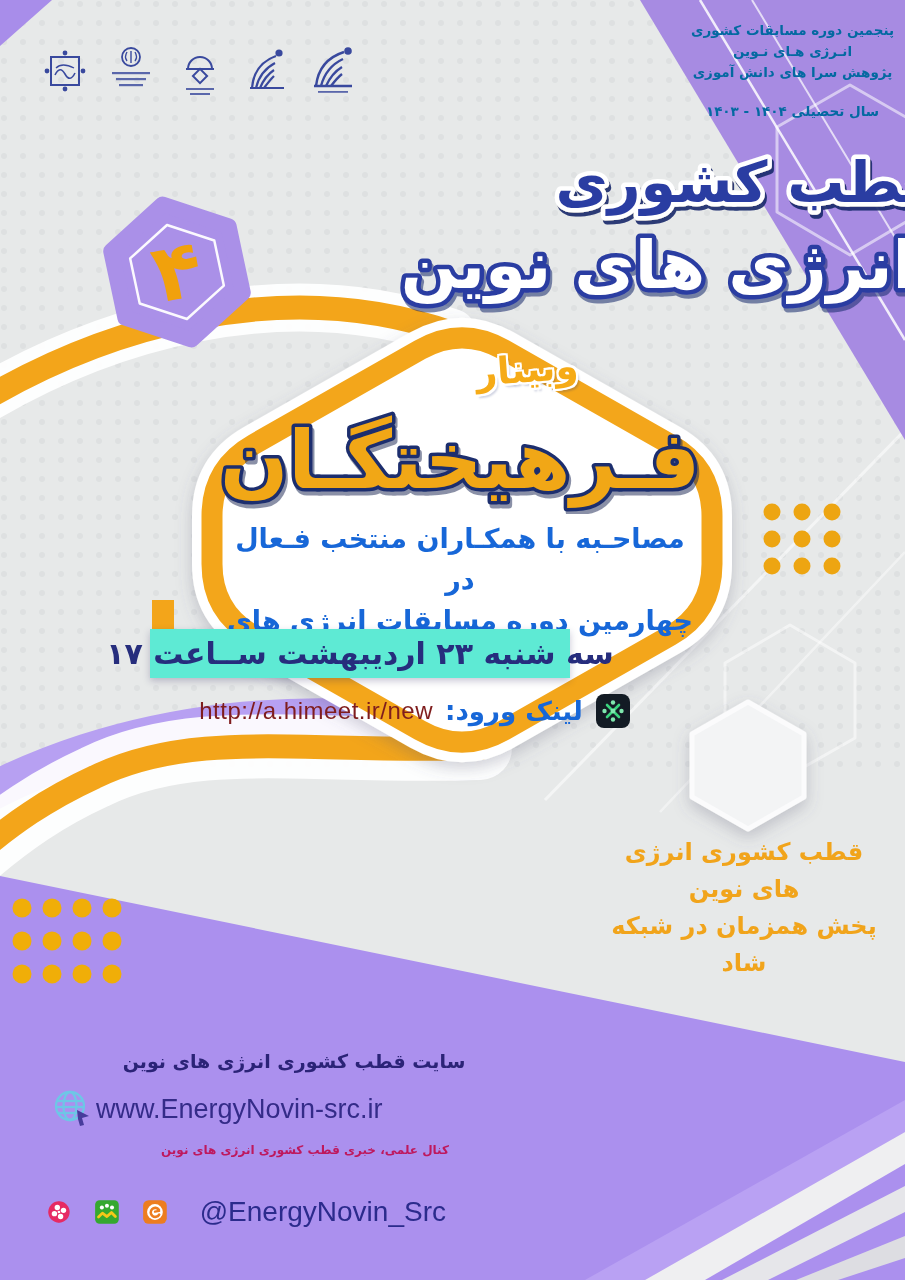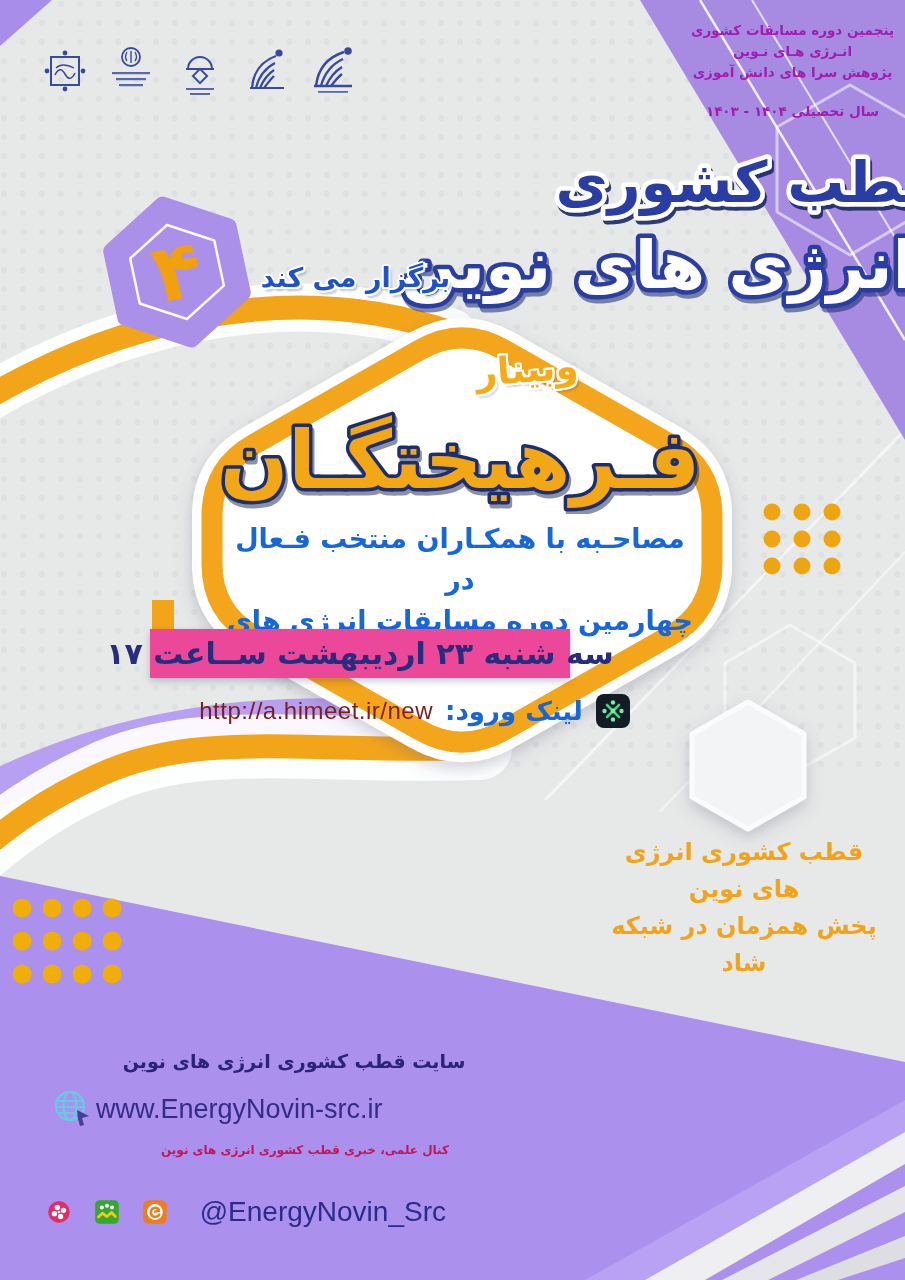--- a/index.html
+++ b/index.html
@@ -6,21 +6,21 @@
   .poster{
     position:relative;width:905px;height:1280px;overflow:hidden;
     background:#e7e9e9;font-family:"DejaVu Sans",sans-serif;
   }
   .abs{position:absolute;}
   svg text{font-family:"DejaVu Sans",sans-serif;font-weight:bold;}
 
   
   .logos-row{left:38px;top:38px;width:270px;height:66px;display:flex;gap:8px;align-items:center;}
   .logos-row svg{flex:0 0 auto;}
-  .comp-info{top:20px;right:10px;width:205px;text-align:center;color:#a21caf;
+  .comp-info{top:20px;right:10px;width:205px;text-align:center;color:#0369a1;
     font-size:13.5px;font-weight:bold;line-height:21px;direction:rtl;}
   .comp-info div{white-space:nowrap;}
 
   
   .title-svg{left:380px;top:126px;}
   .organizes{left:248px;top:262px;width:215px;text-align:center;direction:rtl;
     color:#1d52cc;font-size:27px;font-weight:bold;
     text-shadow:2px 0 0 #fff,-2px 0 0 #fff,0 2px 0 #fff,0 -2px 0 #fff,
       1.5px 1.5px 0 #fff,-1.5px 1.5px 0 #fff,1.5px -1.5px 0 #fff,-1.5px -1.5px 0 #fff,
       3px 4px 2px rgba(27,42,110,.25);}
@@ -29,21 +29,21 @@
 
   
   .kicker{left:437px;top:348px;width:180px;text-align:center;direction:rtl;
     color:#f6ab17;font-size:37px;font-weight:bold;transform:rotate(-4deg);
     text-shadow:2px 0 0 #fff,-2px 0 0 #fff,0 2px 0 #fff,0 -2px 0 #fff,
       2px 2px 0 #fff,-2px 2px 0 #fff,2px -2px 0 #fff,-2px -2px 0 #fff,
       3px 4px 2px rgba(27,42,110,.2);}
   .event-name-svg{left:215px;top:394px;}
   .desc{left:225px;top:518px;width:470px;text-align:center;direction:rtl;
     color:#1767d8;font-size:27px;font-weight:bold;line-height:41px;}
-  .date-banner{left:150px;top:629px;width:420px;height:49px;background:#ec4899;
+  .date-banner{left:150px;top:629px;width:420px;height:49px;background:#5eead4;
     box-shadow:0 3px 7px rgba(40,30,90,.25);display:flex;align-items:center;justify-content:center;}
   .date-banner span{direction:rtl;color:#262d7d;font-size:30px;font-weight:bold;white-space:nowrap;}
   .link-row{left:175px;top:688px;width:480px;height:46px;display:flex;flex-direction:row;
     direction:rtl;align-items:center;justify-content:center;gap:12px;}
   .link-label{color:#1767d8;font-size:26px;font-weight:bold;white-space:nowrap;}
   .link-url{direction:ltr;font-family:Liberation Sans, sans-serif;font-size:24px;color:#7f1d1d;
     letter-spacing:.5px;white-space:nowrap;}
 
   
   .broadcast{left:598px;top:834px;width:292px;text-align:center;direction:rtl;
@@ -224,21 +224,20 @@
         <feDropShadow dx="2" dy="4" stdDeviation="0" flood-color="#18266b" flood-opacity="0.9"></feDropShadow>
       </filter>
       <filter id="tsh2" x="-20%" y="-20%" width="140%" height="140%">
         <feDropShadow dx="2" dy="4" stdDeviation="0" flood-color="#18266b" flood-opacity="0.55"></feDropShadow>
       </filter>
     </defs>
     <text x="368" y="76" text-anchor="middle" font-size="57" fill="#2c3da2" stroke="#ffffff" stroke-width="9" paint-order="stroke" stroke-linejoin="round" filter="url(#tsh1)">قطب کشوری</text>
     <text x="278" y="162" text-anchor="middle" font-size="66" fill="#ffffff" stroke="#2c3da2" stroke-width="9" paint-order="stroke" stroke-linejoin="round" filter="url(#tsh2)">انرژی های نوین</text>
   </svg>
 
-  <div class="abs organizes">برگزار می کند</div>
   <div class="abs badge-num">۴</div>
 
   <div class="abs kicker">وبینار</div>
 
   <svg class="abs event-name-svg" width="490" height="120" viewBox="0 0 490 120">
     <defs>
       <filter id="tsh3" x="-20%" y="-20%" width="140%" height="140%">
         <feDropShadow dx="2" dy="4" stdDeviation="0" flood-color="#13204e" flood-opacity="0.5"></feDropShadow>
       </filter>
     </defs>

